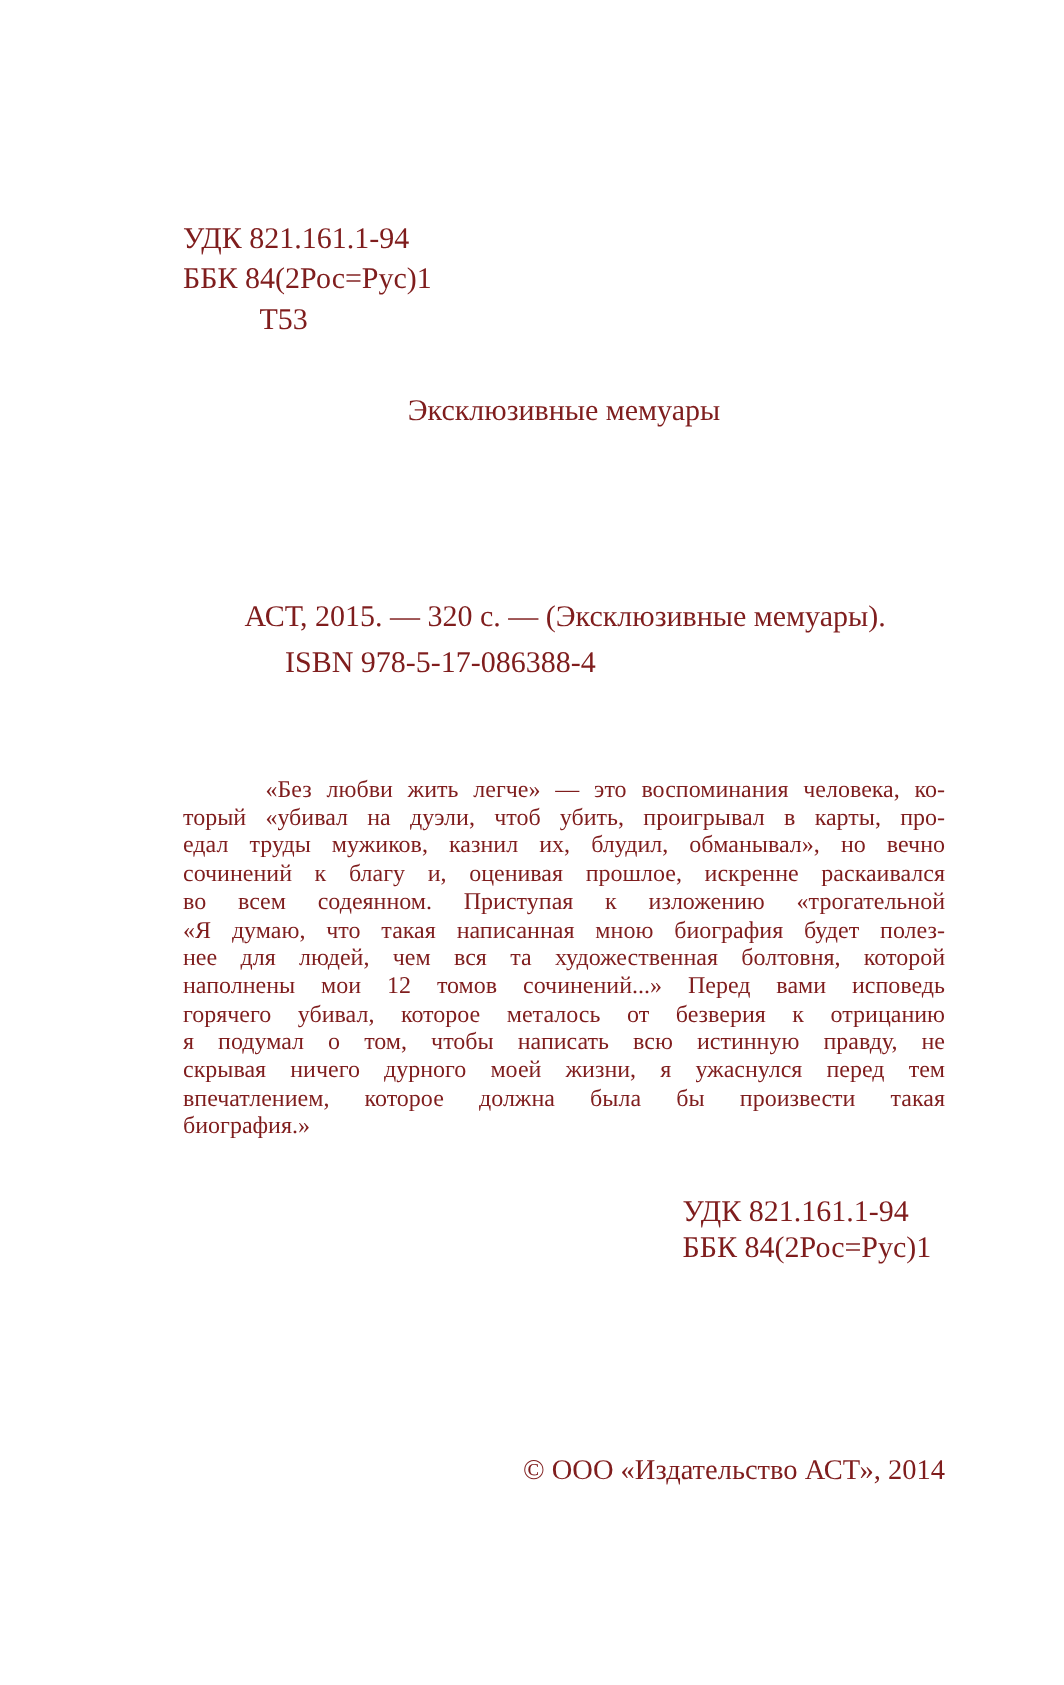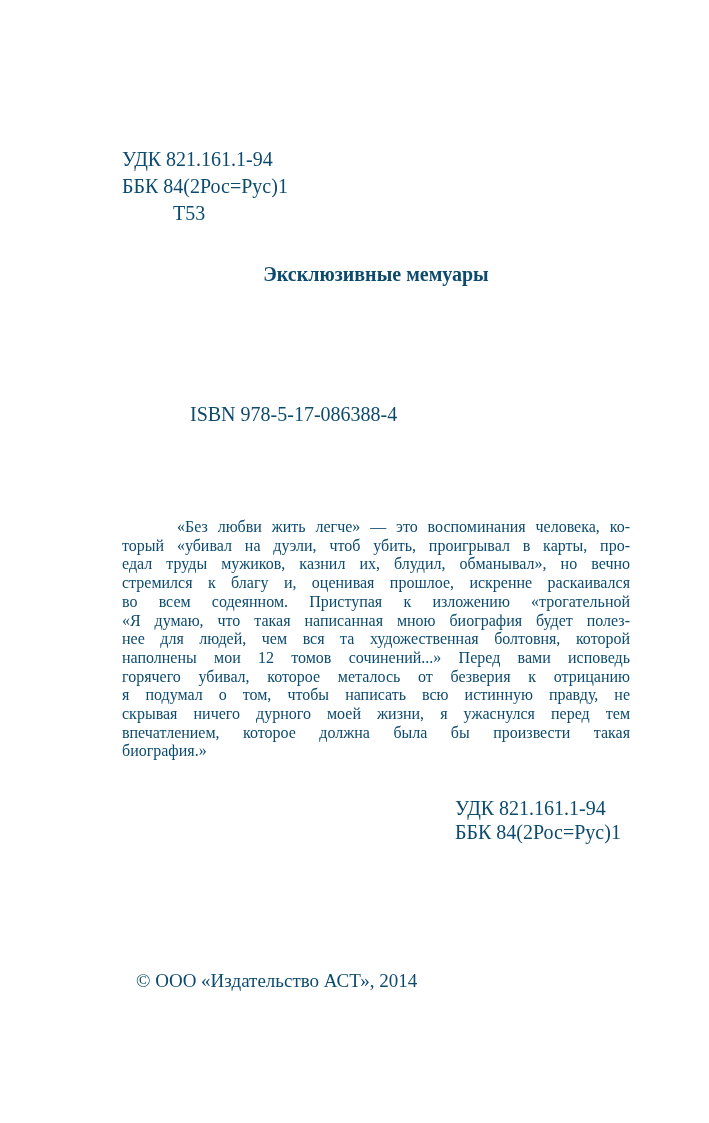--- a/index.html
+++ b/index.html
@@ -6,21 +6,21 @@
     margin: 0;
     padding: 0;
     background: #e8e8e8;
   }
   .page {
     position: relative;
     width: 709px;
     height: 1123px;
     margin: 0 auto;
     background: #ffffff;
-    color: #0c4a6e;
+    color: #7f1d1d;
     font-family: "Liberation Serif", "DejaVu Serif", serif;
     overflow: hidden;
   }
   
   .top-class {
     position: absolute;
     left: 122px;
     top: 146px;
     font-size: 20px;
     line-height: 27px;
@@ -30,21 +30,20 @@
     padding-left: 51px;
   }
   
   .series-heading {
     position: absolute;
     left: 122px;
     top: 263px;
     width: 508px;
     text-align: center;
     font-size: 20px;
-    font-weight: bold;
   }
   
   .catalog-card {
     position: absolute;
     left: 122px;
     top: 397px;
     width: 508px;
     font-size: 20px;
     line-height: 28px;
   }
@@ -88,49 +87,50 @@
     position: absolute;
     left: 455px;
     top: 796px;
     font-size: 20px;
     line-height: 24px;
     white-space: nowrap;
   }
   
   .copyright {
     position: absolute;
-    left: 136px;
+    left: 122px;
     top: 970px;
     width: 508px;
-    text-align: left;
+    text-align: right;
     font-size: 19px;
   }
 </style>
 </head>
 <body>
 
 <div class="page">
 
   <div class="top-class">
     <div>УДК 821.161.1-94</div>
     <div>ББК 84(2Рос=Рус)1</div>
     <div class="author-sign">Т53</div>
   </div>
 
   <div class="series-heading">Эксклюзивные мемуары</div>
 
   <div class="catalog-card">
+    <div class="entry-line2">АСТ, 2015. — 320 с. — (Эксклюзивные мемуары).</div>
     <div class="isbn">ISBN 978-5-17-086388-4</div>
   </div>
 
   <div class="annotation">
     <div class="line first">«Без любви жить легче» — это воспоминания человека, ко-</div>
     <div class="line">торый «убивал на дуэли, чтоб убить, проигрывал в карты, про-</div>
     <div class="line">едал труды мужиков, казнил их, блудил, обманывал», но вечно</div>
-    <div class="line">стремился к благу и, оценивая прошлое, искренне раскаивался</div>
+    <div class="line">сочинений к благу и, оценивая прошлое, искренне раскаивался</div>
     <div class="line">во всем содеянном. Приступая к изложению «трогательной</div>
     <div class="line">«Я думаю, что такая написанная мною биография будет полез-</div>
     <div class="line">нее для людей, чем вся та художественная болтовня, которой</div>
     <div class="line">наполнены мои 12 томов сочинений...» Перед вами исповедь</div>
     <div class="line">горячего убивал, которое металось от безверия к отрицанию</div>
     <div class="line">я подумал о том, чтобы написать всю истинную правду, не</div>
     <div class="line">скрывая ничего дурного моей жизни, я ужаснулся перед тем</div>
     <div class="line">впечатлением, которое должна была бы произвести такая</div>
     <div class="line last">биография.»</div>
   </div>

